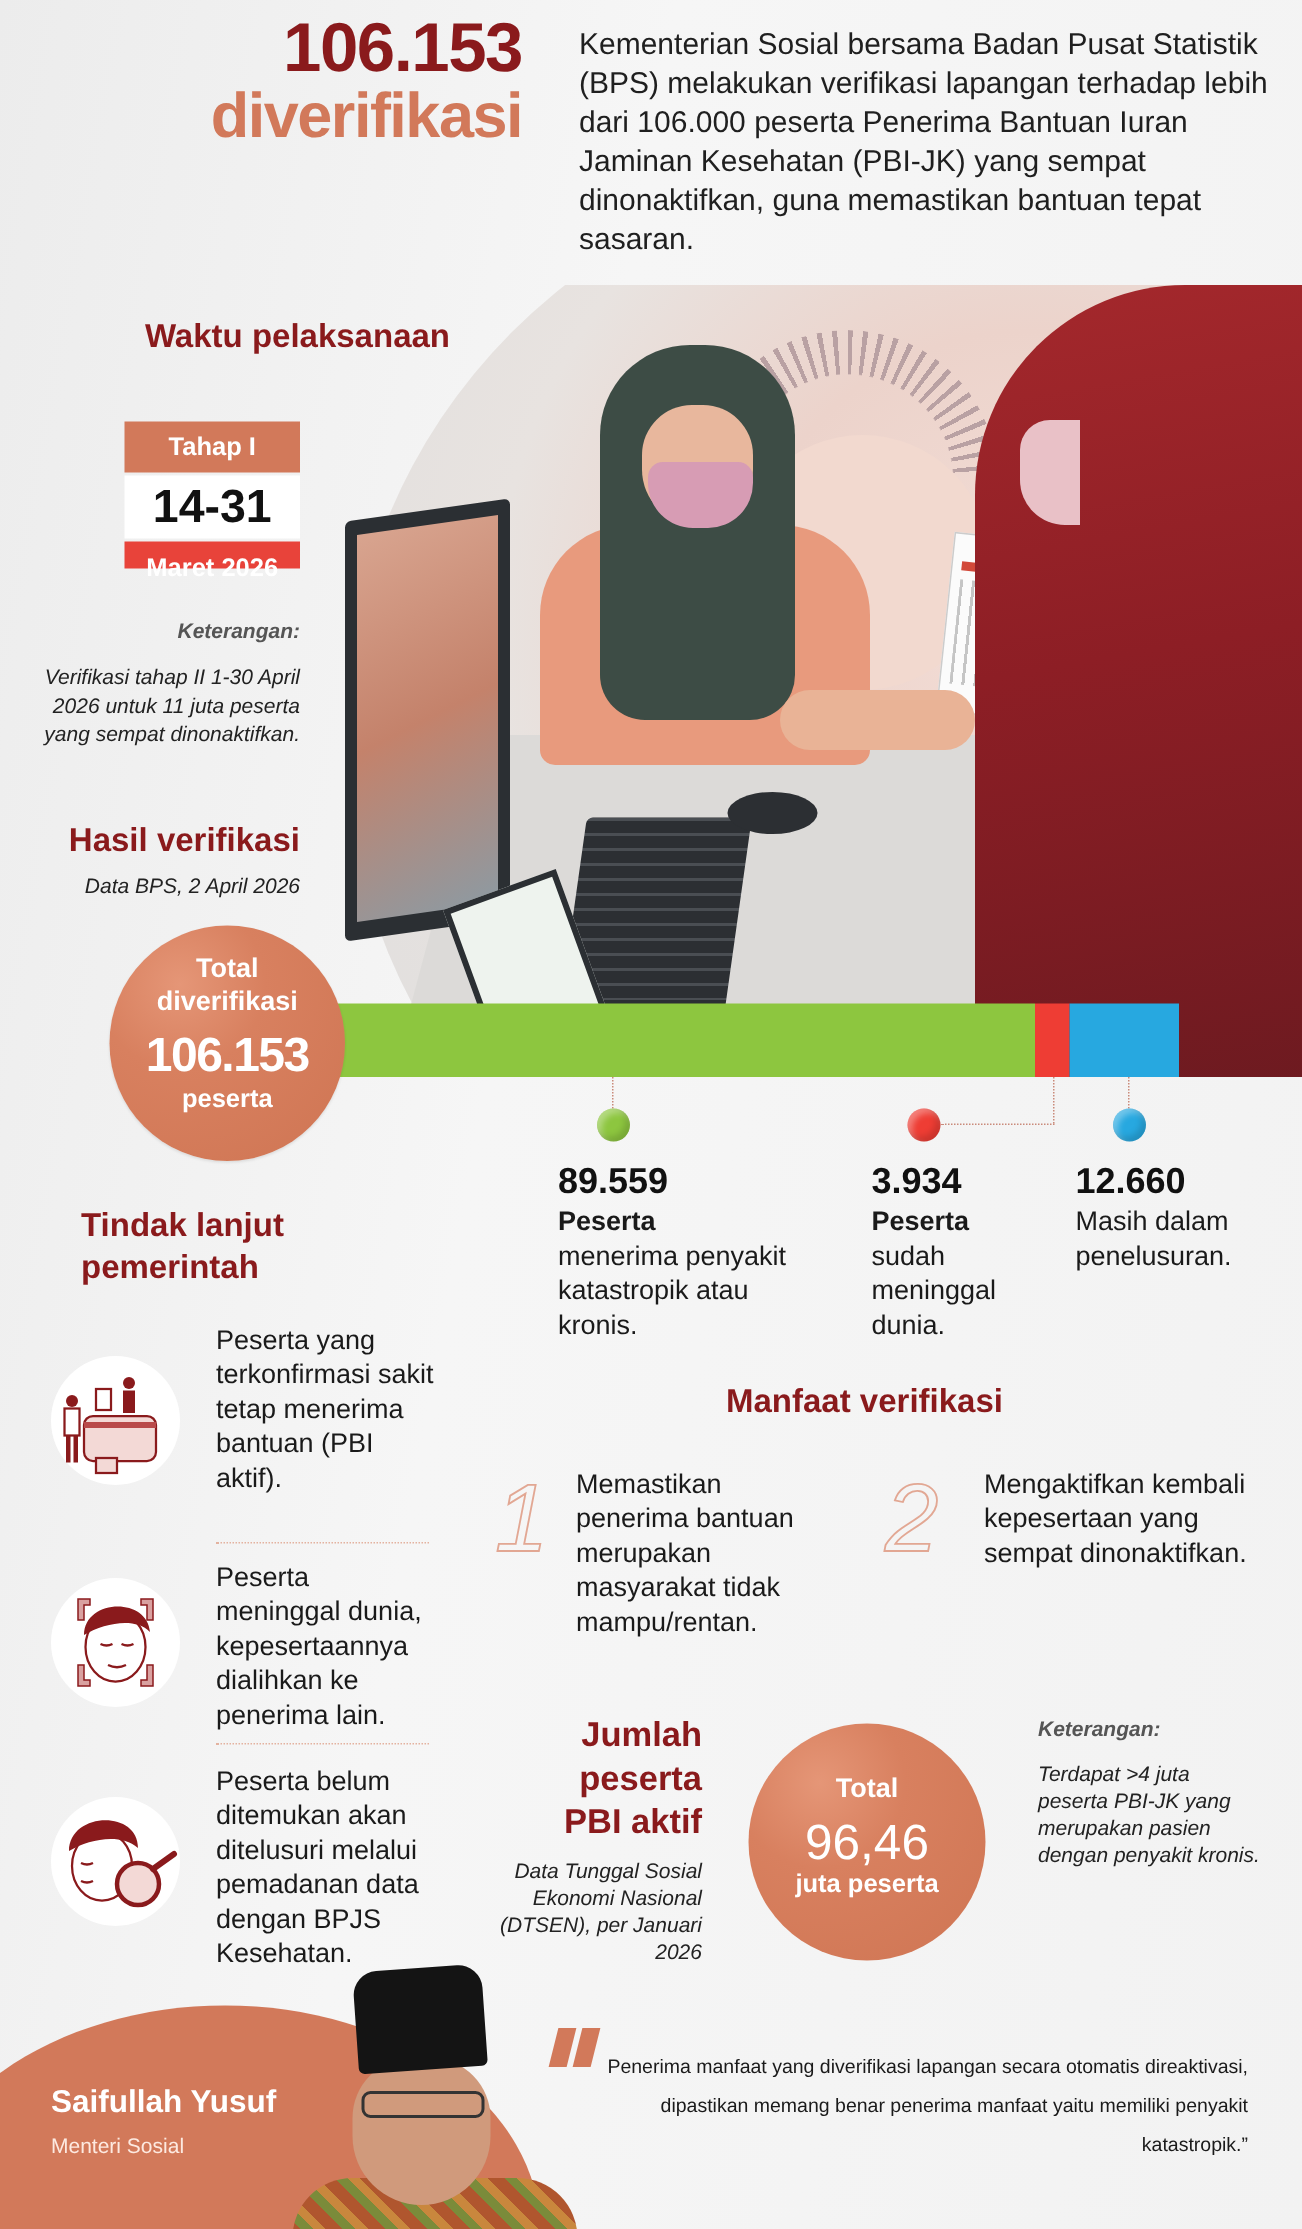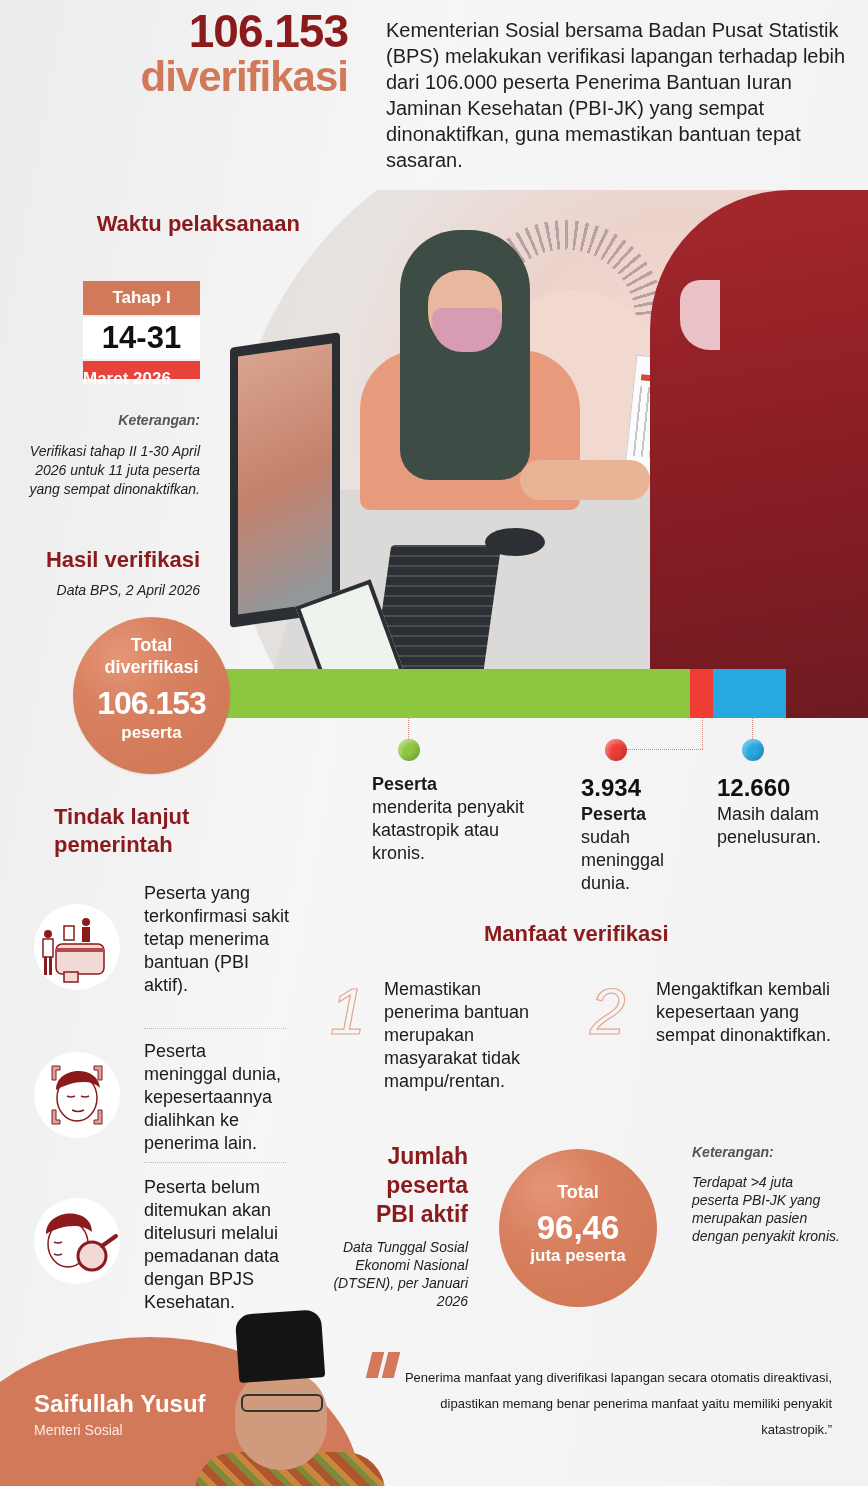--- a/index.html
+++ b/index.html
@@ -39,21 +39,21 @@
   .person2 { position: absolute; left: 420px; top: 0px; width: 260px; height: 540px; background: linear-gradient(170deg, #a4282c 0%, #8d1e25 45%, #6c1a20 100%); border-radius: 140px 0 0 0; }
   .p2-mask { position: absolute; left: 30px; top: 90px; width: 40px; height: 70px; background: #e9c1c7; border-radius: 20px 0 0 30px; }
   .hands { position: absolute; left: 290px; top: 270px; width: 130px; height: 40px; background: #e9b396; border-radius: 20px; }
   .tablet { position: absolute; left: 80px; top: 400px; width: 80px; height: 100px; background: #eef3ee; border: 4px solid #2b2f33; transform: rotate(-20deg); }
 
   
   .sec-title { font-weight: 700; color: #8a1a1c; font-size: 22px; line-height: 28px; }
   .waktu-title { position: absolute; right: 568px; top: 210px; text-align: right; }
   .tahap { position: absolute; left: 83px; top: 281px; width: 117px; height: 34px; background: #d2795a; color: #fff; font-weight: 700; font-size: 17px; text-align: center; line-height: 34px; }
   .dates { position: absolute; left: 83px; top: 317px; width: 117px; height: 42px; background: #ffffff; color: #111; font-weight: 700; font-size: 31px; text-align: center; line-height: 42px; }
-  .month { position: absolute; left: 83px; top: 361px; width: 117px; height: 18px; background: #e8433a; color: #fff; font-weight: 700; font-size: 17px; text-align: left; line-height: 35px; }
+  .month { position: absolute; left: 83px; top: 361px; width: 117px; height: 18px; background: #e8433a; color: #fff; font-weight: 700; font-size: 17px; text-align: center; line-height: 35px; }
   .ket-label { position: absolute; right: 668px; top: 412px; font-style: italic; font-weight: 700; color: #555; font-size: 14px; }
   .ket-text { position: absolute; right: 668px; top: 442px; width: 190px; text-align: right; font-style: italic; font-size: 14px; line-height: 19px; color: #222; }
   .hasil-title { position: absolute; right: 668px; top: 546px; }
   .hasil-src { position: absolute; right: 668px; top: 582px; font-style: italic; font-size: 14px; color: #222; }
 
   
   .bar { position: absolute; top: 669px; height: 49px; }
   .bar-green { left: 200px; width: 490px; background: #8dc63f; }
   .bar-red { left: 690px; width: 23px; background: #ee3d34; }
   .bar-blue { left: 713px; width: 73px; background: #27a8e0; }
@@ -82,28 +82,28 @@
   
   .manfaat-title { position: absolute; left: 484px; top: 920px; }
   .big-num { position: absolute; font-size: 64px; font-weight: 400; font-style: italic; color: transparent; -webkit-text-stroke: 1.2px #e2a793; line-height: 64px; }
   .mf-text { position: absolute; font-size: 18px; line-height: 23px; }
 
   
   .jumlah-title { position: absolute; right: 400px; top: 1142px; text-align: right; font-size: 23px; line-height: 29px; }
   .jumlah-src { position: absolute; right: 400px; top: 1238px; width: 150px; text-align: right; font-style: italic; font-size: 14px; line-height: 18px; color: #222; }
   .pbi-circle { position: absolute; left: 499px; top: 1149px; width: 158px; height: 158px; border-radius: 50%; background: radial-gradient(circle at 30% 25%, #e59677 0%, #d8805f 35%, #cf7553 100%); color: #fff; text-align: center; }
   .pc-l1 { position: absolute; left: 0; right: 0; top: 33px; font-size: 18px; font-weight: 700; }
-  .pc-num { position: absolute; left: 0; right: 0; top: 60px; font-size: 33px; font-weight: 700; }
+  .pc-num { position: absolute; left: 0; right: 0; top: 60px; font-size: 33px; font-weight: 400; }
   .pc-l3 { position: absolute; left: 0; right: 0; top: 97px; font-size: 17px; font-weight: 700; }
   .ket2-label { position: absolute; left: 692px; top: 1144px; font-style: italic; font-weight: 700; color: #555; font-size: 14px; }
   .ket2-text { position: absolute; left: 692px; top: 1173px; width: 150px; font-style: italic; font-size: 14px; line-height: 18px; color: #222; }
 
   
   .quote-blob { position: absolute; left: -60px; top: 1337px; width: 420px; height: 300px; border-radius: 50%; background: #d2795a; }
-  .minister-name { position: absolute; left: 34px; top: 1390px; color: #fff; font-weight: 700; font-size: 24px; }
+  .minister-name { position: absolute; left: 34px; top: 1390px; color: #fff; font-weight: 700; font-size: 21px; }
   .minister-role { position: absolute; left: 34px; top: 1422px; color: #fde9e0; font-size: 14px; }
   .portrait { position: absolute; left: 205px; top: 1312px; width: 180px; height: 174px; }
   .pt-peci { position: absolute; left: 32px; top: 0; width: 86px; height: 68px; background: #141414; border-radius: 16px 16px 4px 4px; transform: rotate(-4deg); }
   .pt-face { position: absolute; left: 30px; top: 60px; width: 92px; height: 98px; background: #d09a7c; border-radius: 40px 40px 46px 46px; }
   .pt-glasses { position: absolute; left: 36px; top: 82px; width: 82px; height: 18px; border: 2px solid #333; border-radius: 6px; }
   .pt-body { position: absolute; left: -10px; top: 140px; width: 190px; height: 40px; background: repeating-linear-gradient(45deg, #b0562e 0 8px, #7b8b3a 8px 14px, #c9873d 14px 20px); border-radius: 40px 40px 0 0; }
   .qmark { position: absolute; left: 365px; top: 1352px; width: 34px; height: 30px; }
   .qmark span { position: absolute; top: 0; width: 12px; height: 26px; background: #d2795a; transform: skewX(-14deg); }
   .quote-text { position: absolute; right: 36px; top: 1365px; width: 460px; text-align: right; font-size: 13px; line-height: 26px; color: #1a1a1a; }
 </style>
@@ -171,22 +171,23 @@
 <div class="vline" style="left:408px; top:718px; height:21px;"></div>
 <div class="vline" style="left:702px; top:718px; height:31px;"></div>
 <div class="hline" style="left:627px; top:749px; width:76px;"></div>
 <div class="vline" style="left:752px; top:718px; height:21px;"></div>
 
 <div class="dot dot-green"></div>
 <div class="dot dot-red"></div>
 <div class="dot dot-blue"></div>
 
 <div class="stat" style="left:372px; width:180px;">
+  <div class="stat-num">89.559</div>
   <div class="stat-bold">Peserta</div>
-  <div>menderita penyakit katastropik atau kronis.</div>
+  <div>menerima penyakit katastropik atau kronis.</div>
 </div>
 <div class="stat" style="left:581px; width:110px;">
   <div class="stat-num">3.934</div>
   <div class="stat-bold">Peserta</div>
   <div>sudah meninggal dunia.</div>
 </div>
 <div class="stat" style="left:717px; width:120px;">
   <div class="stat-num">12.660</div>
   <div>Masih dalam penelusuran.</div>
 </div>

